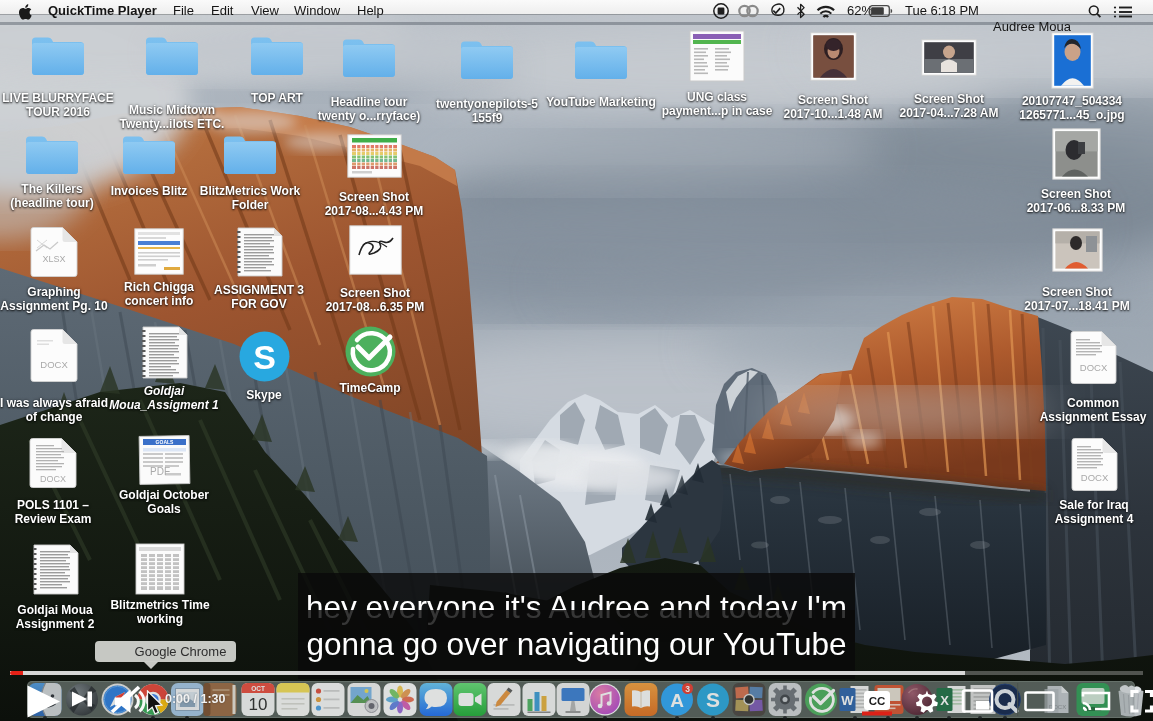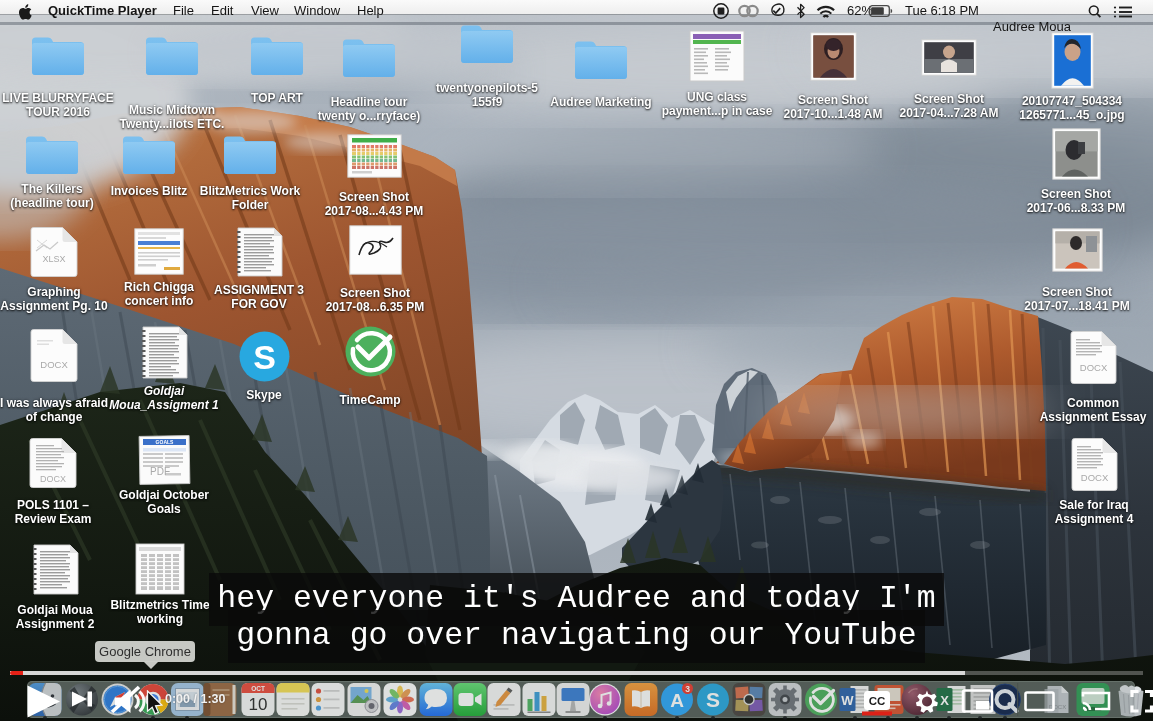--- a/index.html
+++ b/index.html
@@ -5,26 +5,26 @@
   html,body{margin:0;padding:0;}
   body{width:1153px;height:721px;overflow:hidden;background:#0c0f0c;font-family:"Liberation Sans",sans-serif;position:relative;}
   #stage{position:absolute;left:0;top:0;width:1153px;height:721px;overflow:hidden;}
   #wall{position:absolute;left:0;top:0;}
   #menubar{position:absolute;left:0;top:0;width:1153px;height:14px;background:linear-gradient(#fafafa,#eeeeee);box-shadow:0 1px 0 rgba(0,0,0,0.22);color:#151515;font-size:13px;}
   .mb{position:absolute;top:0;line-height:22px;white-space:nowrap;}
   .di{position:absolute;width:130px;text-align:center;}
   .di svg{display:block;margin:0 auto;}
   .lbl{display:block;margin-top:2px;font-size:12px;line-height:13.5px;font-weight:bold;color:#fff;text-shadow:0 1px 2px rgba(0,0,0,0.8),0 0 3px rgba(0,0,0,0.5);}
   .cap{position:absolute;left:0;width:1153px;text-align:center;pointer-events:none;}
-  .cap span{display:inline-block;background:rgba(10,10,10,0.82);color:#fff;font-size:31.5px;line-height:36.5px;padding:8px 8px;font-family:Liberation Mono, monospace;}
+  .cap span{display:inline-block;background:rgba(10,10,10,0.82);color:#fff;font-size:31.5px;line-height:36.5px;padding:16px 8px;}
   #pbar{position:absolute;left:10px;top:671px;width:1133px;height:4px;background:rgba(255,255,255,0.28);}
   #pbuf{position:absolute;left:0;top:0;width:955px;height:4px;background:#d6d6d6;}
   #pred{position:absolute;left:0;top:0;width:13px;height:4px;background:#e62117;border-radius:2px 0 0 2px;}
   #dock{position:absolute;left:27px;top:681px;width:1108px;height:37px;background:rgba(99,109,103,0.85);border:1px solid rgba(165,175,170,0.3);border-radius:5px;box-sizing:border-box;}
-  #tip{position:absolute;left:95px;top:641px;width:100px;height:21px;background:rgba(204,206,201,0.97);border-radius:4px;color:#2e2e2e;font-size:13px;line-height:21px;text-align:center;}
+  #tip{position:absolute;left:95px;top:641px;width:111px;height:21px;background:rgba(204,206,201,0.97);border-radius:4px;color:#2e2e2e;font-size:13px;line-height:21px;text-align:center;padding-left:30px;}
   #tipptr{position:absolute;left:143px;top:661px;width:0;height:0;border-left:8px solid transparent;border-right:8px solid transparent;border-top:8px solid rgba(204,206,201,0.97);}
   #time{position:absolute;left:165px;top:692px;color:#f2f2f2;font-size:12.5px;font-weight:bold;text-shadow:0 0 2px rgba(0,0,0,0.4);white-space:nowrap;letter-spacing:0px;}
 </style>
 </head>
 <body>
 <div id="stage">
 <svg id="wall" width="1153" height="721" viewBox="0 0 1153 721">
 <defs>
   <linearGradient id="sky" x1="0" y1="0" x2="0" y2="1">
     <stop offset="0" stop-color="#bcc2c9"></stop>
@@ -353,33 +353,33 @@
         </svg>
         <span class="lbl" style="margin-top:14px;">TOP ART</span>
       </div>
 <div class="di" style="left:304px;top:34px;">
         <svg width="56" height="46" viewBox="0 0 56 46">
           <path d="M2 9 q0-3.5 3.5-3.5 h12.5 q2.6 0 3.8 2.1 l1.3 2.3 h27.4 q3.5 0 3.5 3.5 v26 q0 3.5-3.5 3.5 h-45 q-3.5 0-3.5-3.5z" fill="url(#ftab)"></path>
           <path d="M2 13.5 q0-2.5 2.5-2.5 h47 q2.5 0 2.5 2.5 v26 q0 3.5-3.5 3.5 h-45 q-3.5 0-3.5-3.5z" fill="url(#fg)"></path>
         </svg>
         <span class="lbl" style="margin-top:16px;">Headline tour<br>twenty o...rryface)</span>
       </div>
-<div class="di" style="left:422px;top:20px;">
+<div class="di" style="left:422px;top:36px;">
         <svg width="56" height="46" viewBox="0 0 56 46">
           <path d="M2 9 q0-3.5 3.5-3.5 h12.5 q2.6 0 3.8 2.1 l1.3 2.3 h27.4 q3.5 0 3.5 3.5 v26 q0 3.5-3.5 3.5 h-45 q-3.5 0-3.5-3.5z" fill="url(#ftab)"></path>
           <path d="M2 13.5 q0-2.5 2.5-2.5 h47 q2.5 0 2.5 2.5 v26 q0 3.5-3.5 3.5 h-45 q-3.5 0-3.5-3.5z" fill="url(#fg)"></path>
         </svg>
         <span class="lbl" style="margin-top:16px;">twentyonepilots-5<br>155f9</span>
       </div>
 <div class="di" style="left:536px;top:36px;">
         <svg width="56" height="46" viewBox="0 0 56 46">
           <path d="M2 9 q0-3.5 3.5-3.5 h12.5 q2.6 0 3.8 2.1 l1.3 2.3 h27.4 q3.5 0 3.5 3.5 v26 q0 3.5-3.5 3.5 h-45 q-3.5 0-3.5-3.5z" fill="url(#ftab)"></path>
           <path d="M2 13.5 q0-2.5 2.5-2.5 h47 q2.5 0 2.5 2.5 v26 q0 3.5-3.5 3.5 h-45 q-3.5 0-3.5-3.5z" fill="url(#fg)"></path>
         </svg>
-        <span class="lbl" style="margin-top:14px;">Audree Marketing</span>
+        <span class="lbl" style="margin-top:14px;">YouTube Marketing</span>
       </div>
 <div class="di" style="left:652px;top:30px;">
         <svg width="56" height="52" viewBox="0 0 56 52">
           <rect x="1" y="1" width="54" height="50" fill="#fbfbfb" stroke="#c9c9c9" stroke-width="1"></rect>
           <rect x="4" y="4" width="48" height="5" fill="#8a5fb5"></rect>
           <rect x="4" y="10" width="48" height="4" fill="#52b54f"></rect>
           <g fill="#b9b9b9">
             <rect x="5" y="18" width="14" height="1.6"></rect>
             <rect x="26" y="18" width="14" height="1.6"></rect>
             <rect x="5" y="21.5" width="12" height="1.6"></rect>
@@ -628,21 +628,21 @@
           <text x="26.5" y="38.5" font-family="Liberation Sans,sans-serif" font-size="34" font-weight="bold" fill="#fff" text-anchor="middle">S</text>
         </svg>
         <span class="lbl" style="margin-top:6px;">Skype</span>
       </div>
 <div class="di" style="left:305px;top:325px;">
         <svg width="53" height="53" viewBox="0 0 53 53">
           <circle cx="26.5" cy="26.5" r="25" fill="#4cb05d"></circle>
           <path d="M9 24 a18.5 18.5 0 1 0 4-9" fill="none" stroke="#fff" stroke-width="4.5" stroke-linecap="round"></path>
           <path d="M14 22 l11 11 L46 12" fill="none" stroke="#fff" stroke-width="5" stroke-linecap="round" stroke-linejoin="round"></path>
         </svg>
-        <span class="lbl" style="margin-top:16px;">TimeCamp</span>
+        <span class="lbl" style="margin-top:4px;">TimeCamp</span>
       </div>
 <div class="di" style="left:1028px;top:330px;">
         <svg width="49" height="55" viewBox="0 0 49 55">
           <path d="M2 4 q0-2.5 2.5-2.5 h28 l14.5 14.5 v35 q0 2.5-2.5 2.5 h-40 q-2.5 0-2.5-2.5z" fill="#fcfcfc" stroke="#d2d2d2" stroke-width="0.9"></path>
           <path d="M32.5 1.5 l14.5 14.5 h-12 q-2.5 0-2.5-2.5z" fill="#e6e6e6"></path>
           <g fill="#b5b5b5">
             <rect x="7" y="9" width="14" height="1.4"></rect>
             <rect x="7" y="12" width="24" height="1.4"></rect>
             <rect x="7" y="15" width="26" height="1.4"></rect>
             <rect x="7" y="18" width="24" height="1.4"></rect>

